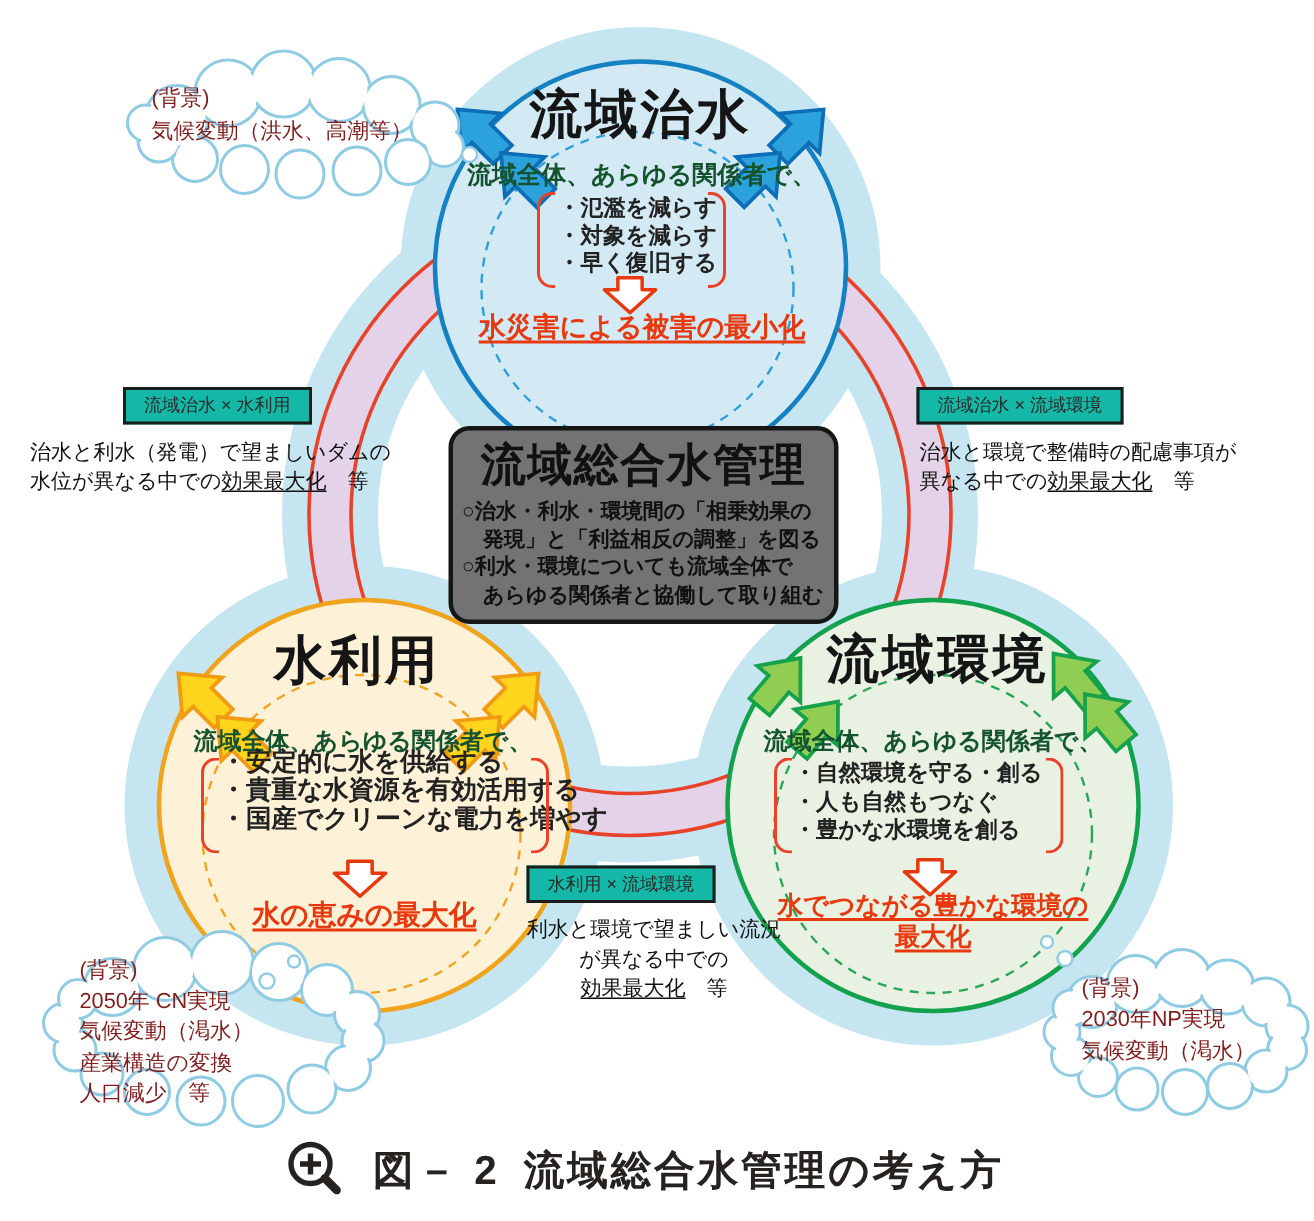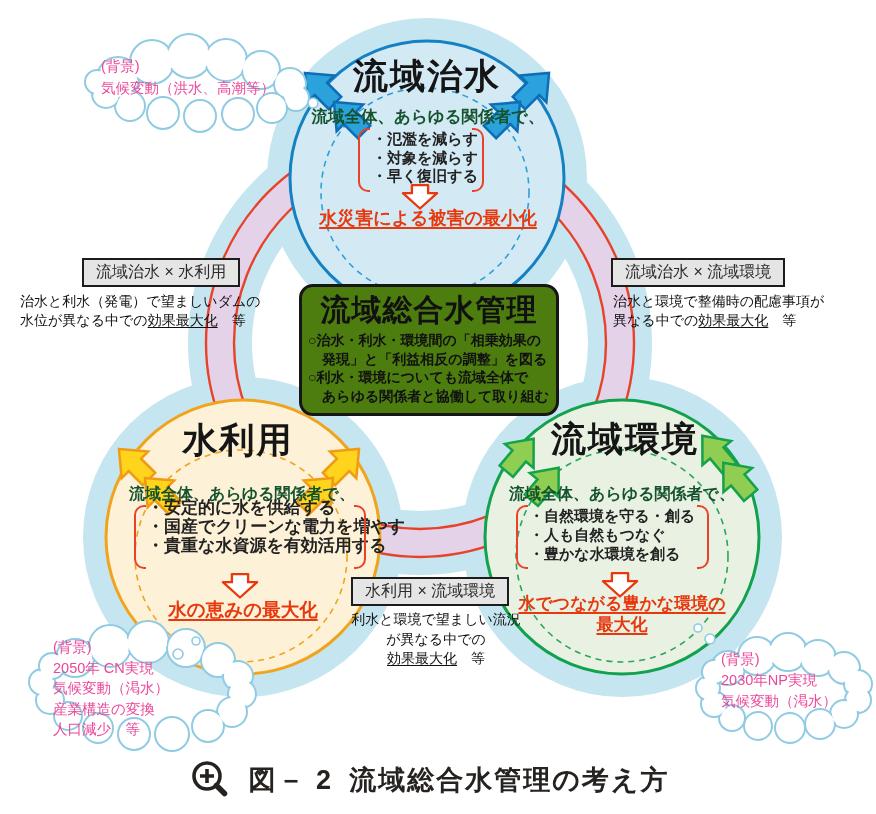--- a/index.html
+++ b/index.html
@@ -16,30 +16,30 @@
   .line{display:block;}
   
   .brk{position:absolute;width:10px;border:2.6px solid #e8432a;}
   .brk.l{border-right:none;border-radius:10px 0 0 10px;}
   .brk.r{border-left:none;border-radius:0 10px 10px 0;}
   
   .big-title{font-weight:bold;color:#151515;font-size:35px;letter-spacing:2px;}
   .intro{font-weight:bold;color:#14532d;font-size:16px;}
   .bullets{font-weight:bold;color:#222;}
   
-  .cbox{position:absolute;left:299px;top:284px;width:260px;background:#4d7c0f;
+  .cbox{position:absolute;left:299px;top:284px;width:260px;background:#737373;
         border:3px solid #161616;border-radius:14px;padding:3px 6px 8px 6px;box-sizing:border-box;}
   .cbox-title{font-size:30px;font-weight:bold;letter-spacing:1px;text-align:center;white-space:nowrap;color:#111;}
   .cbox-line{font-size:14px;line-height:18.5px;font-weight:bold;white-space:nowrap;color:#111;}
   
-  .pairbox{position:absolute;background:#e5e5e5;border:2px solid #1c1c1c;padding:2px 12px;
-           font-size:16px;color:#2b2b2b;white-space:nowrap;}
+  .pairbox{position:absolute;background:#14b8a6;border:2px solid #1c1c1c;padding:2px 12px;
+           font-size:12px;color:#2b2b2b;white-space:nowrap;}
   .note{position:absolute;font-size:14px;line-height:19px;font-weight:normal;color:#111;}
   
-  .cloudtxt{position:absolute;font-size:14.5px;color:#ec4899;}
+  .cloudtxt{position:absolute;font-size:14.5px;color:#7f1d1d;}
   
   .caption{position:absolute;left:0;top:758px;width:858px;display:flex;justify-content:center;
            align-items:center;gap:16px;}
   .cap-fig{font-size:27px;font-weight:bold;color:#262220;letter-spacing:2px;}
   .cap-title{font-size:27px;font-weight:bold;color:#262220;letter-spacing:2px;}
 </style>
 </head>
 <body>
 
 <div id="stage">
@@ -228,22 +228,22 @@
     <span class="line nw">・早く復旧する</span>
   </div>
   <div class="brk l" style="left:358px;top:128px;height:60px;"></div>
   <div class="brk r" style="left:472px;top:128px;height:60px;"></div>
   <div class="abs b red ru ctr nw" style="left:303px;top:206px;width:250px;font-size:18px;">水災害による被害の最小化</div>
 
   <div class="abs big-title ctr nw" style="left:126px;top:417px;width:224px;">水利用</div>
   <div class="abs intro ctr nw" style="left:108px;top:484px;width:268px;">流域全体、あらゆる関係者で、</div>
   <div class="abs bullets" style="left:147px;top:498px;font-size:17px;line-height:19px;">
     <span class="line nw">・安定的に水を供給する</span>
+    <span class="line nw">・貴重な水資源を有効活用する</span>
     <span class="line nw">・国産でクリーンな電力を増やす</span>
-    <span class="line nw">・貴重な水資源を有効活用する</span>
   </div>
   <div class="brk l" style="left:134px;top:505px;height:60px;"></div>
   <div class="brk r" style="left:354px;top:505px;height:60px;"></div>
   <div class="abs b red ru ctr nw" style="left:118px;top:597px;width:250px;font-size:18.5px;">水の恵みの最大化</div>
 
   <div class="abs big-title ctr nw" style="left:503px;top:416px;width:244px;">流域環境</div>
   <div class="abs intro ctr nw" style="left:488px;top:484px;width:268px;">流域全体、あらゆる関係者で、</div>
   <div class="abs bullets" style="left:529px;top:506px;font-size:15px;line-height:19px;">
     <span class="line nw">・自然環境を守る・創る</span>
     <span class="line nw">・人も自然もつなぐ</span>

